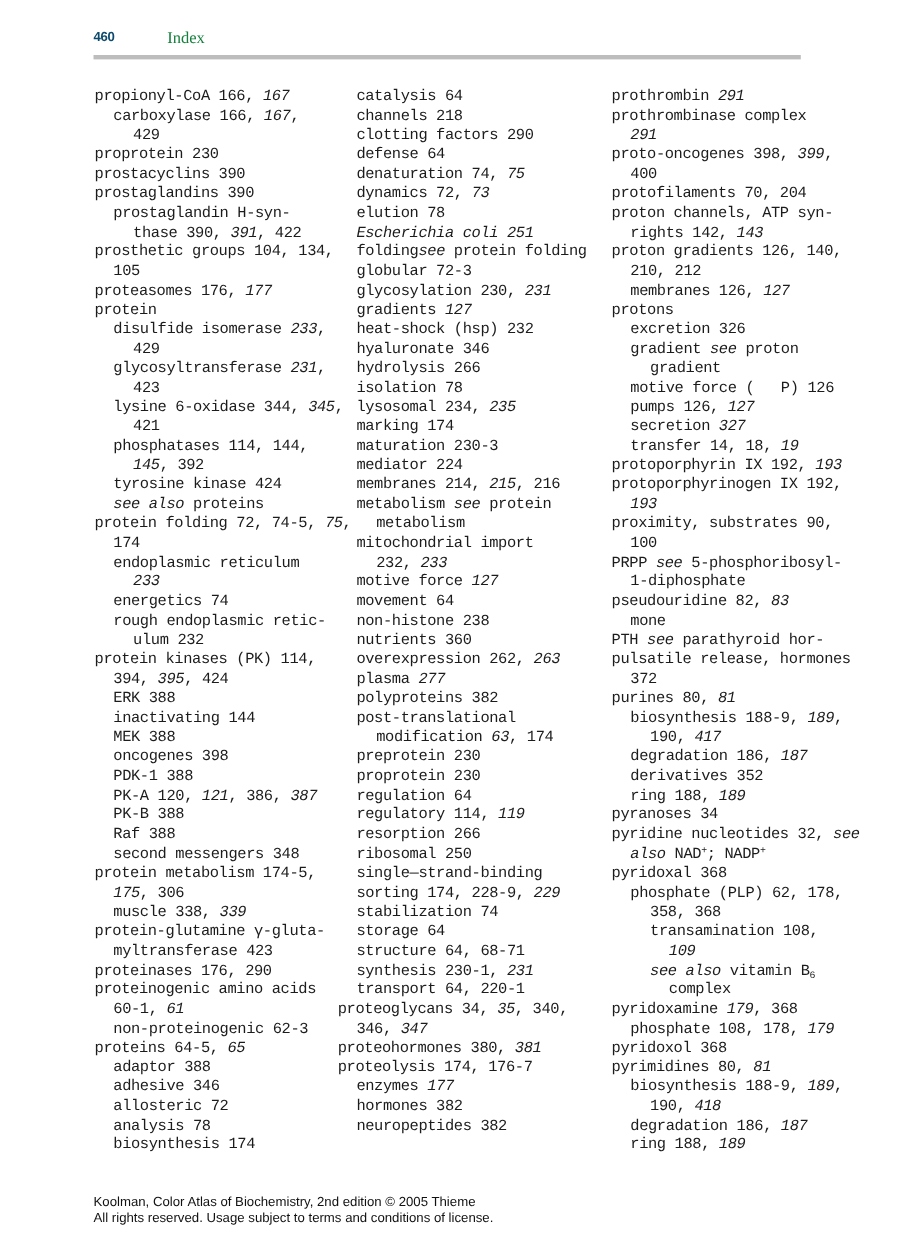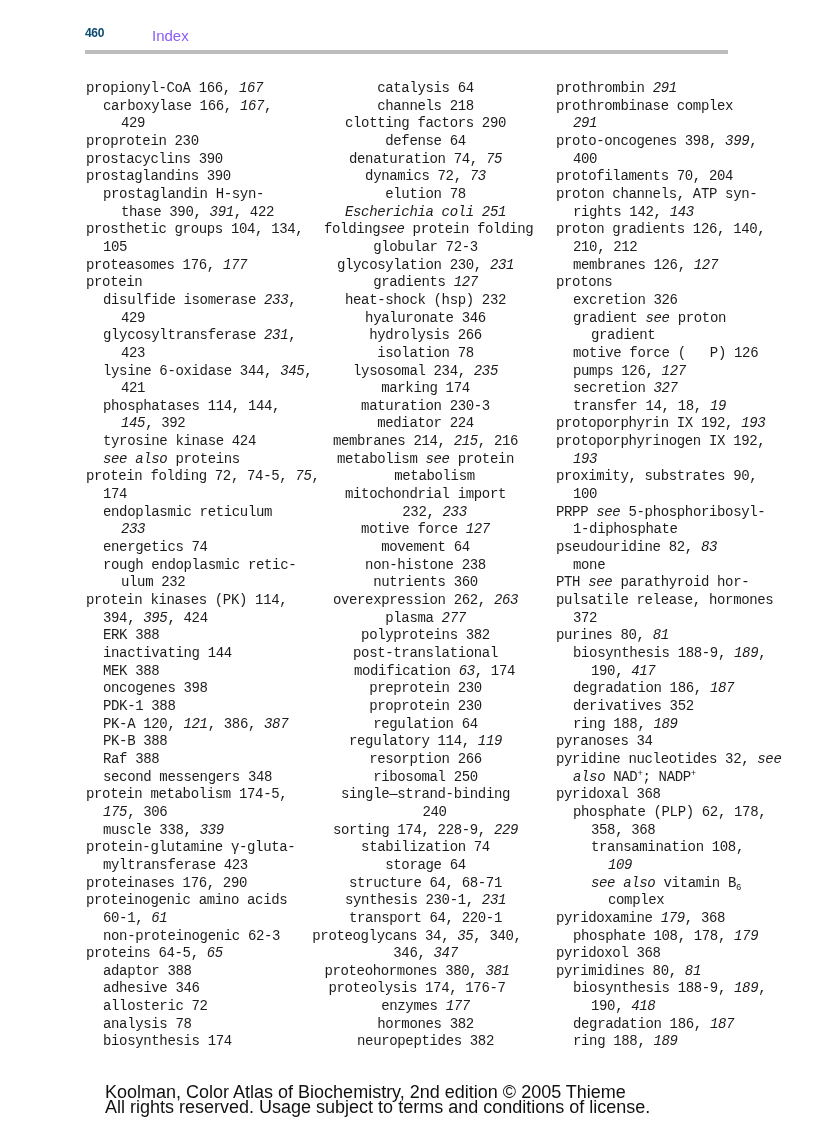--- a/index.html
+++ b/index.html
@@ -1,33 +1,33 @@
 <!DOCTYPE html>
 <html><head>
 <meta charset="utf-8">
 <style>
   html, body { margin:0; padding:0; background:#ffffff; }
   body { width:816px; height:1123px; position:relative; overflow:hidden; color:#1a1a1a; }
   .header { position:absolute; left:85px; top:24px; width:643px; height:26px; }
   .page-num { position:absolute; left:0; top:2px; font-family:"Liberation Sans", sans-serif; font-weight:bold; font-size:12px; color:#0c4a6e; letter-spacing:-0.3px; }
-  .page-section { position:absolute; left:67px; top:3px; font-family:Liberation Sans, sans-serif; font-size:15px; color:#8b5cf6; }
+  .page-section { position:absolute; left:67px; top:3px; font-family:Liberation Serif, serif; font-size:15px; color:#15803d; }
   .rule { position:absolute; left:85px; top:50px; width:643px; height:4px; background:#bdbdbd; }
   .col { position:absolute; top:80px; font-family:Liberation Mono, monospace; font-size:14px; line-height:17.65px; color:#1c1c1c; letter-spacing:-0.35px; }
   .col-1 { left:86px; width:222px; }
-  .col-2 { left:307px; width:220px;text-align:center; }
+  .col-2 { left:307px; width:220px; }
   .col-3 { left:556px; width:212px; }
   .line { white-space:nowrap; display:block; }
   .i0 { padding-left:0; }
   .i1 { padding-left:17px; }
   .i2 { padding-left:35px; }
   .i3 { padding-left:52px; }
   em { font-style:italic; }
   sup { font-size:9px; line-height:0; vertical-align:5px; }
   sub { font-size:9px; line-height:0; vertical-align:-3px; }
-  .footer { position:absolute; left:85px; top:1085px; font-family:"Liberation Sans", sans-serif; font-size:18px; line-height:15px; color:#111;margin-left:20px; }
+  .footer { position:absolute; left:85px; top:1085px; font-family:"Liberation Sans", sans-serif; font-size:12px; line-height:15px; color:#111; }
 </style>
 </head>
 <body>
 
 <div class="header">
   <span class="page-num">460</span>
   <span class="page-section">Index</span>
 </div>
 <div class="rule"></div>
 
@@ -123,21 +123,20 @@
     <div class="line i1"><span>polyproteins 382</span></div>
     <div class="line i1"><span>post-translational</span></div>
     <div class="line i2"><span>modification </span><em>63</em><span>, 174</span></div>
     <div class="line i1"><span>preprotein 230</span></div>
     <div class="line i1"><span>proprotein 230</span></div>
     <div class="line i1"><span>regulation 64</span></div>
     <div class="line i1"><span>regulatory 114, </span><em>119</em></div>
     <div class="line i1"><span>resorption 266</span></div>
     <div class="line i1"><span>ribosomal 250</span></div>
     <div class="line i1"><span>single—strand-binding</span></div>
-    <div class="line i2"><span>240</span></div>
     <div class="line i1"><span>sorting 174, 228-9, </span><em>229</em></div>
     <div class="line i1"><span>stabilization 74</span></div>
     <div class="line i1"><span>storage 64</span></div>
     <div class="line i1"><span>structure 64, 68-71</span></div>
     <div class="line i1"><span>synthesis 230-1, </span><em>231</em></div>
     <div class="line i1"><span>transport 64, 220-1</span></div>
     <div class="line i0"><span>proteoglycans 34, </span><em>35</em><span>, 340,</span></div>
     <div class="line i1"><span>346, </span><em>347</em></div>
     <div class="line i0"><span>proteohormones 380, </span><em>381</em></div>
     <div class="line i0"><span>proteolysis 174, 176-7</span></div>

